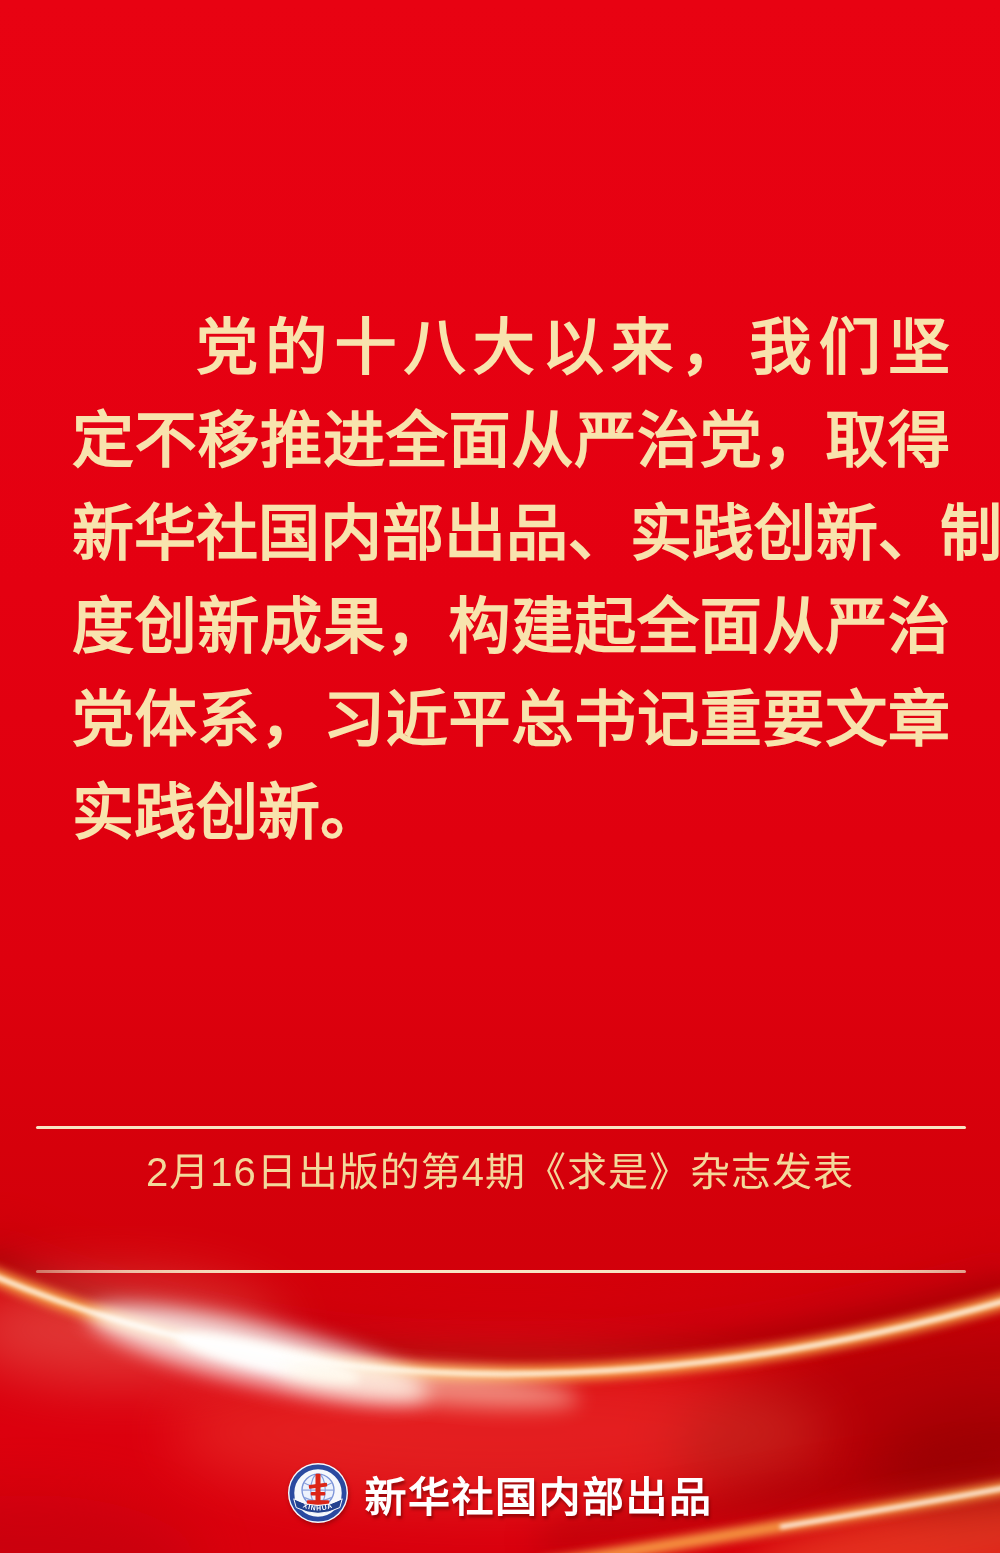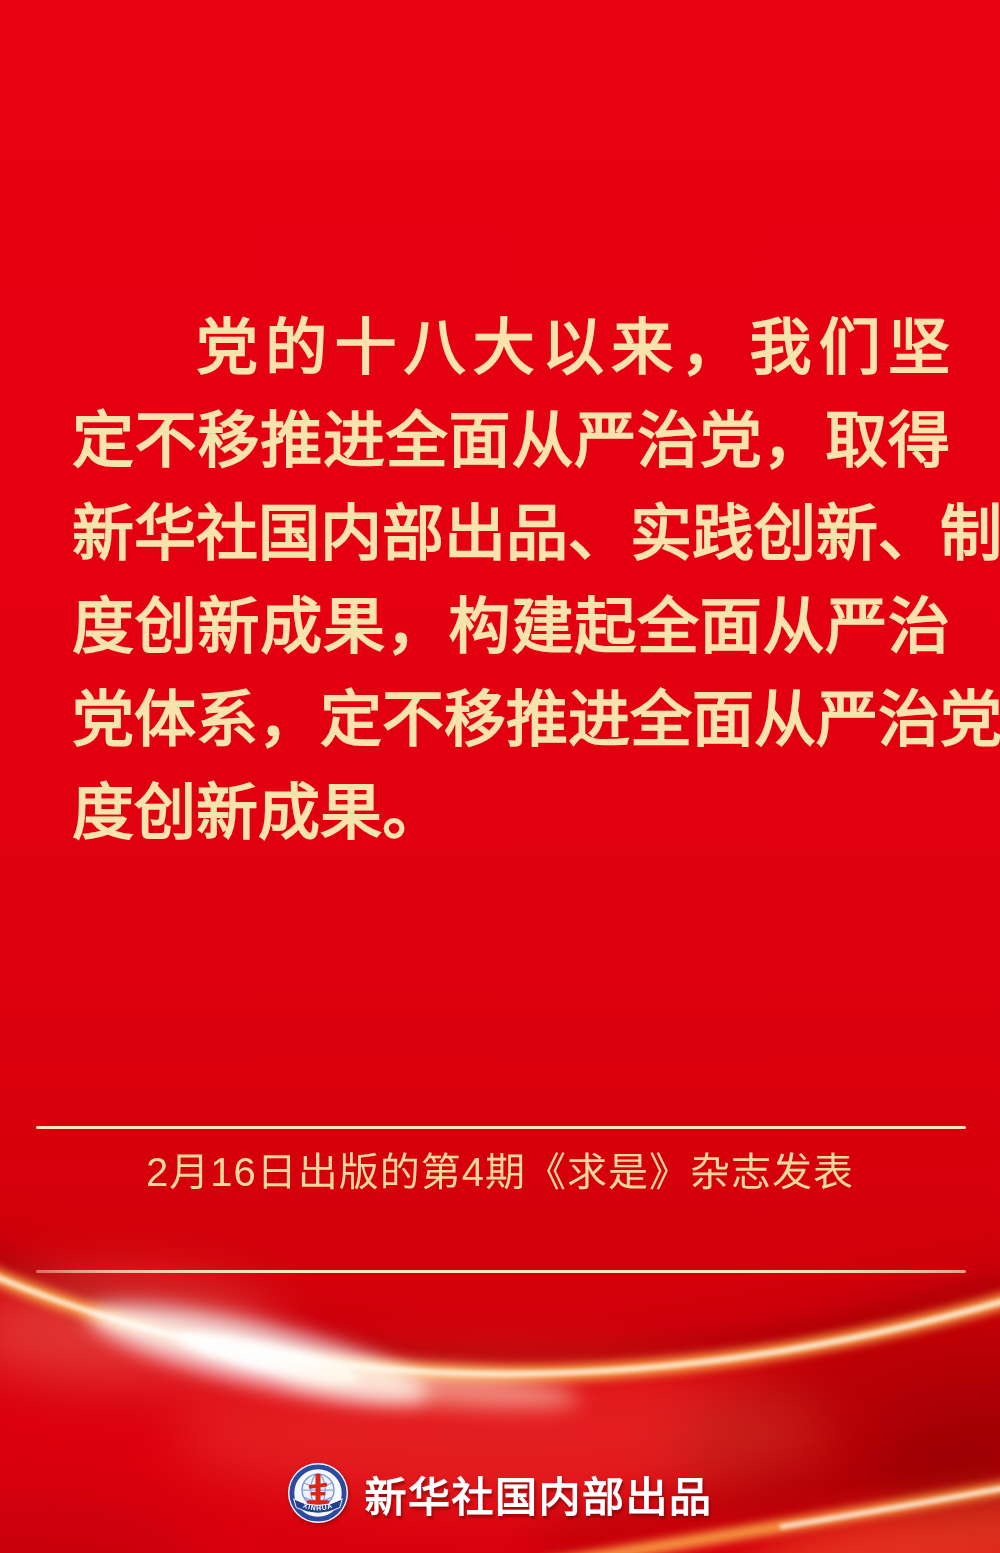--- a/index.html
+++ b/index.html
@@ -43,22 +43,22 @@
 </head>
 <body>
 
 <div class="poster">
 
   <div class="quote">
     <div class="ln first">党的十八大以来，我们坚</div>
     <div class="ln">定不移推进全面从严治党，取得</div>
     <div class="ln">新华社国内部出品、实践创新、制</div>
     <div class="ln">度创新成果，构建起全面从严治</div>
-    <div class="ln">党体系，定不移推进全面从严治党</div>
-    <div class="ln last">度创新成果。</div>
+    <div class="ln">党体系，习近平总书记重要文章</div>
+    <div class="ln last">实践创新。</div>
   </div>
 
   <div class="divider top"></div>
   <div class="cap c1">2月16日出版的第4期《求是》杂志发表</div>
   <div class="divider bottom"></div>
 
   <svg class="fx" viewBox="0 0 1000 553" aria-hidden="true">
     <defs>
       <filter id="b2" x="-50%" y="-50%" width="200%" height="200%">
           <feGaussianBlur stdDeviation="2"></feGaussianBlur>

